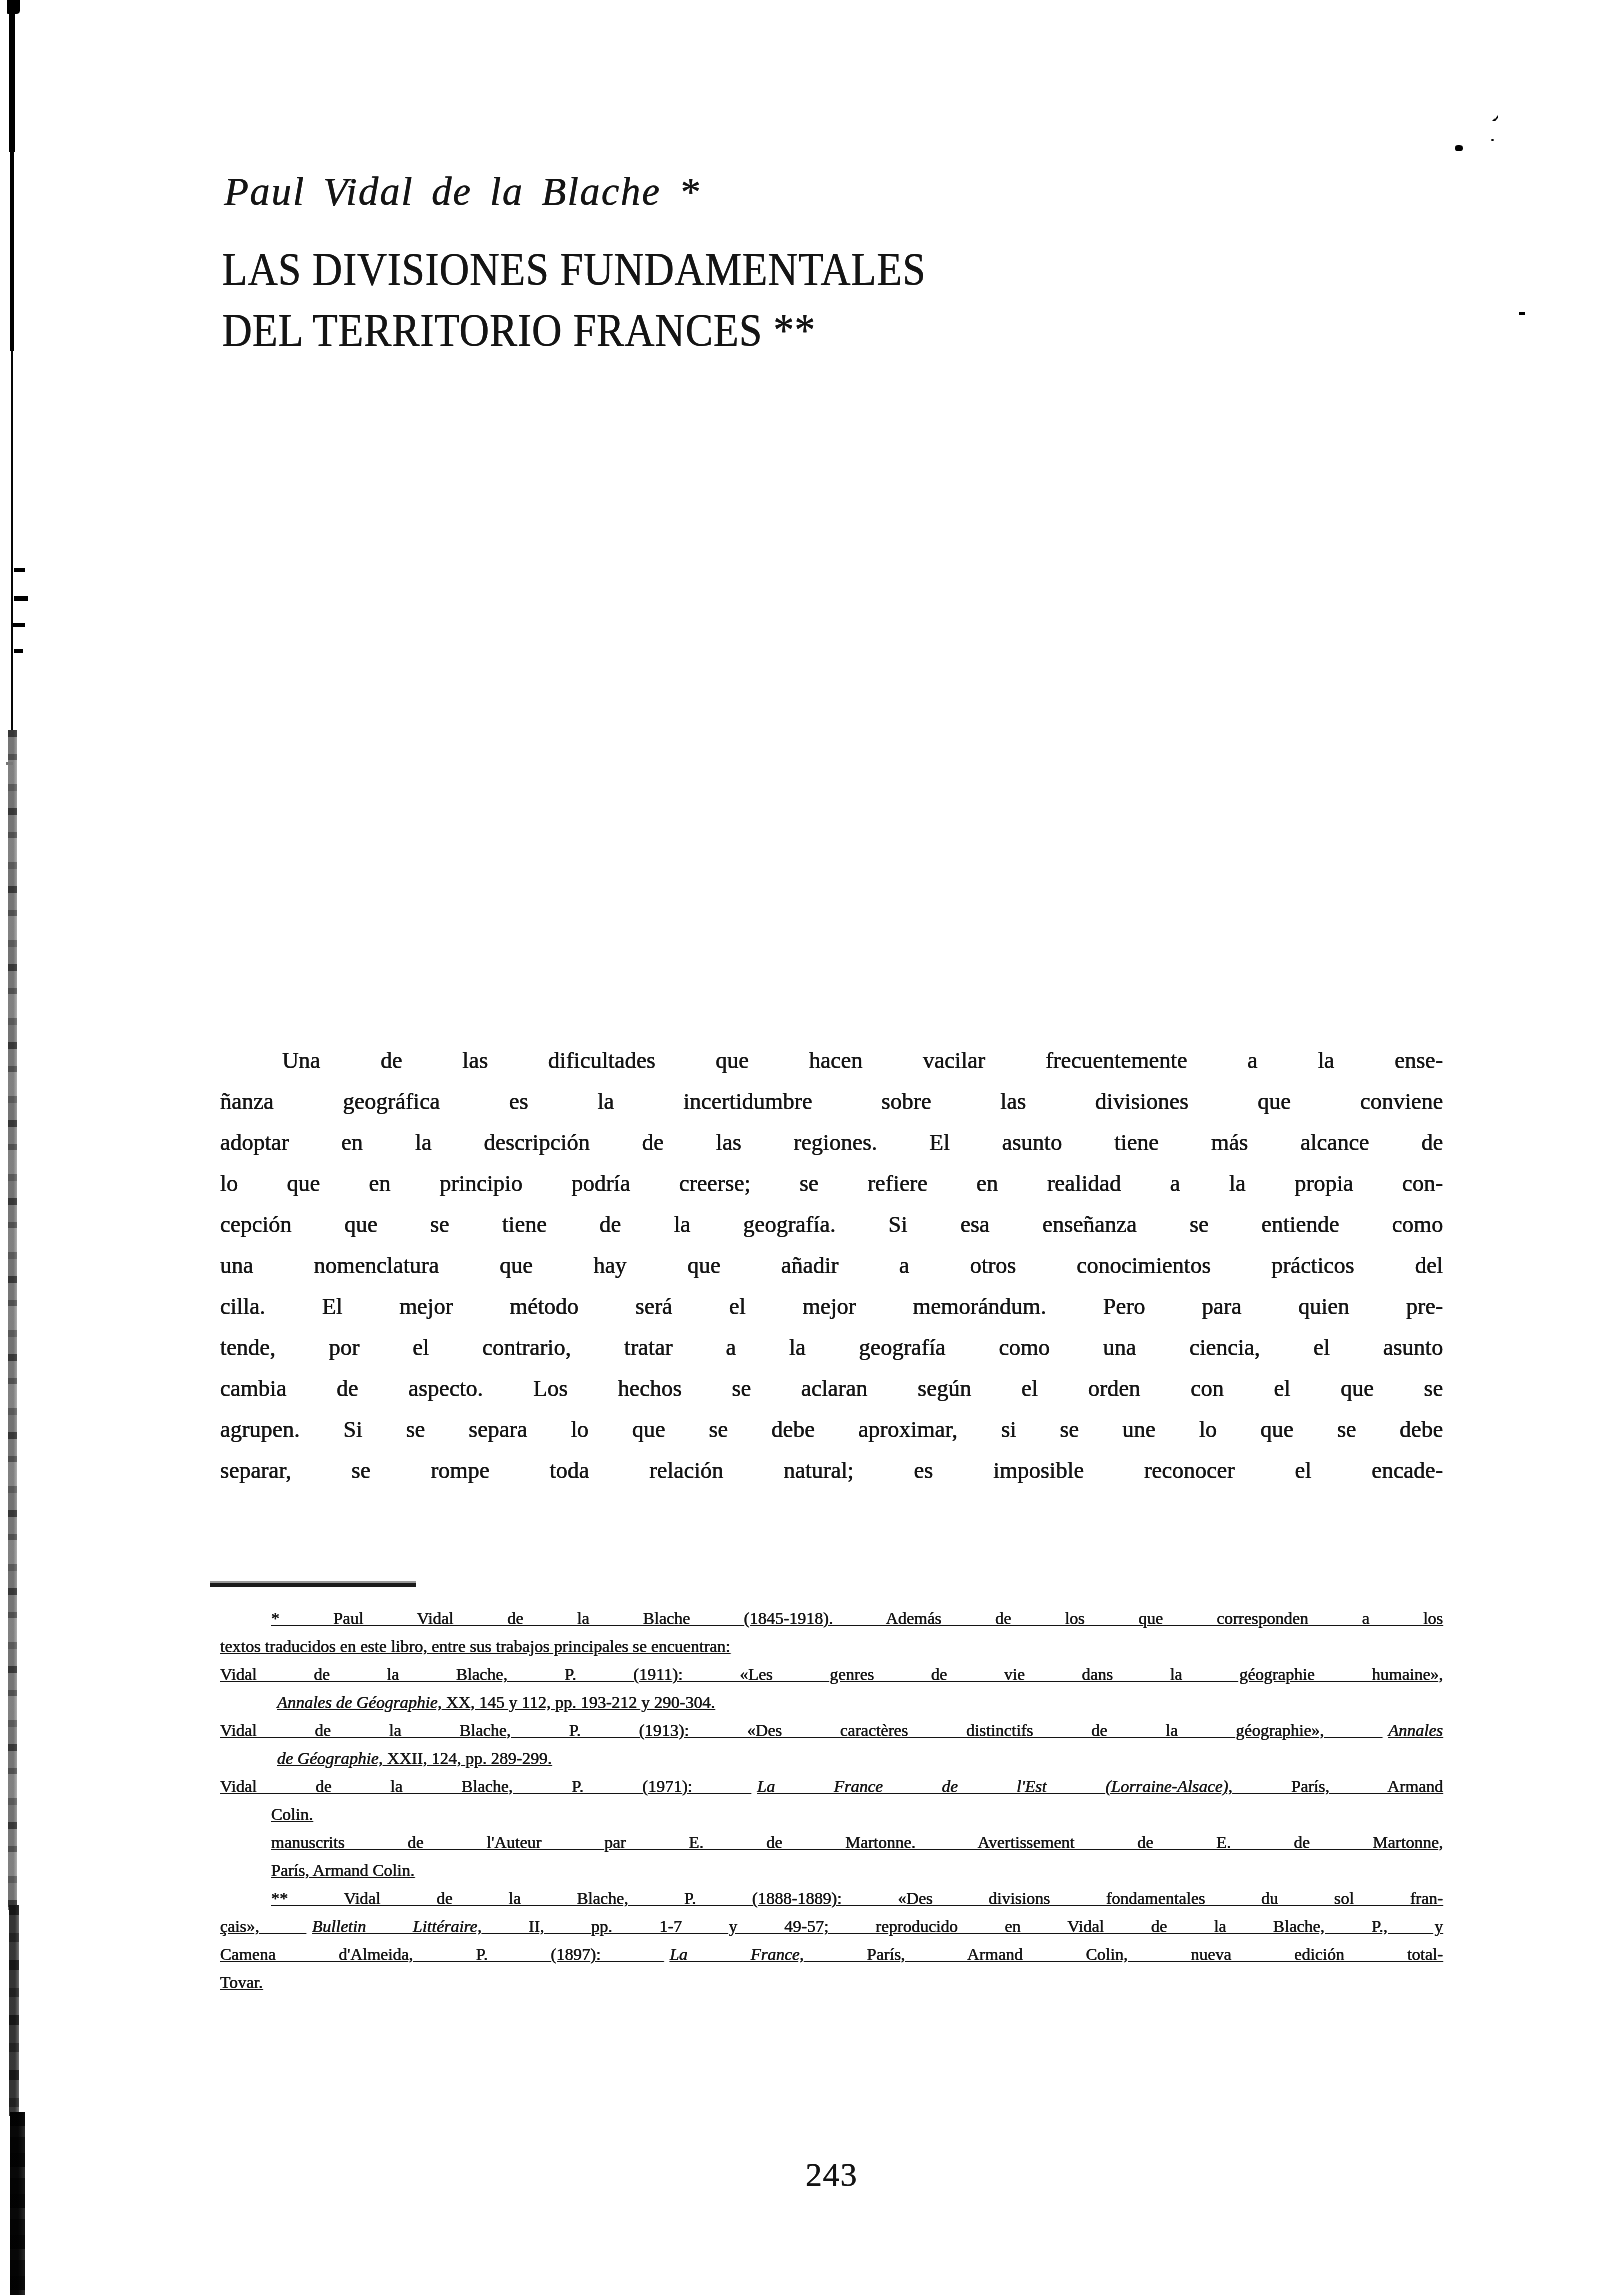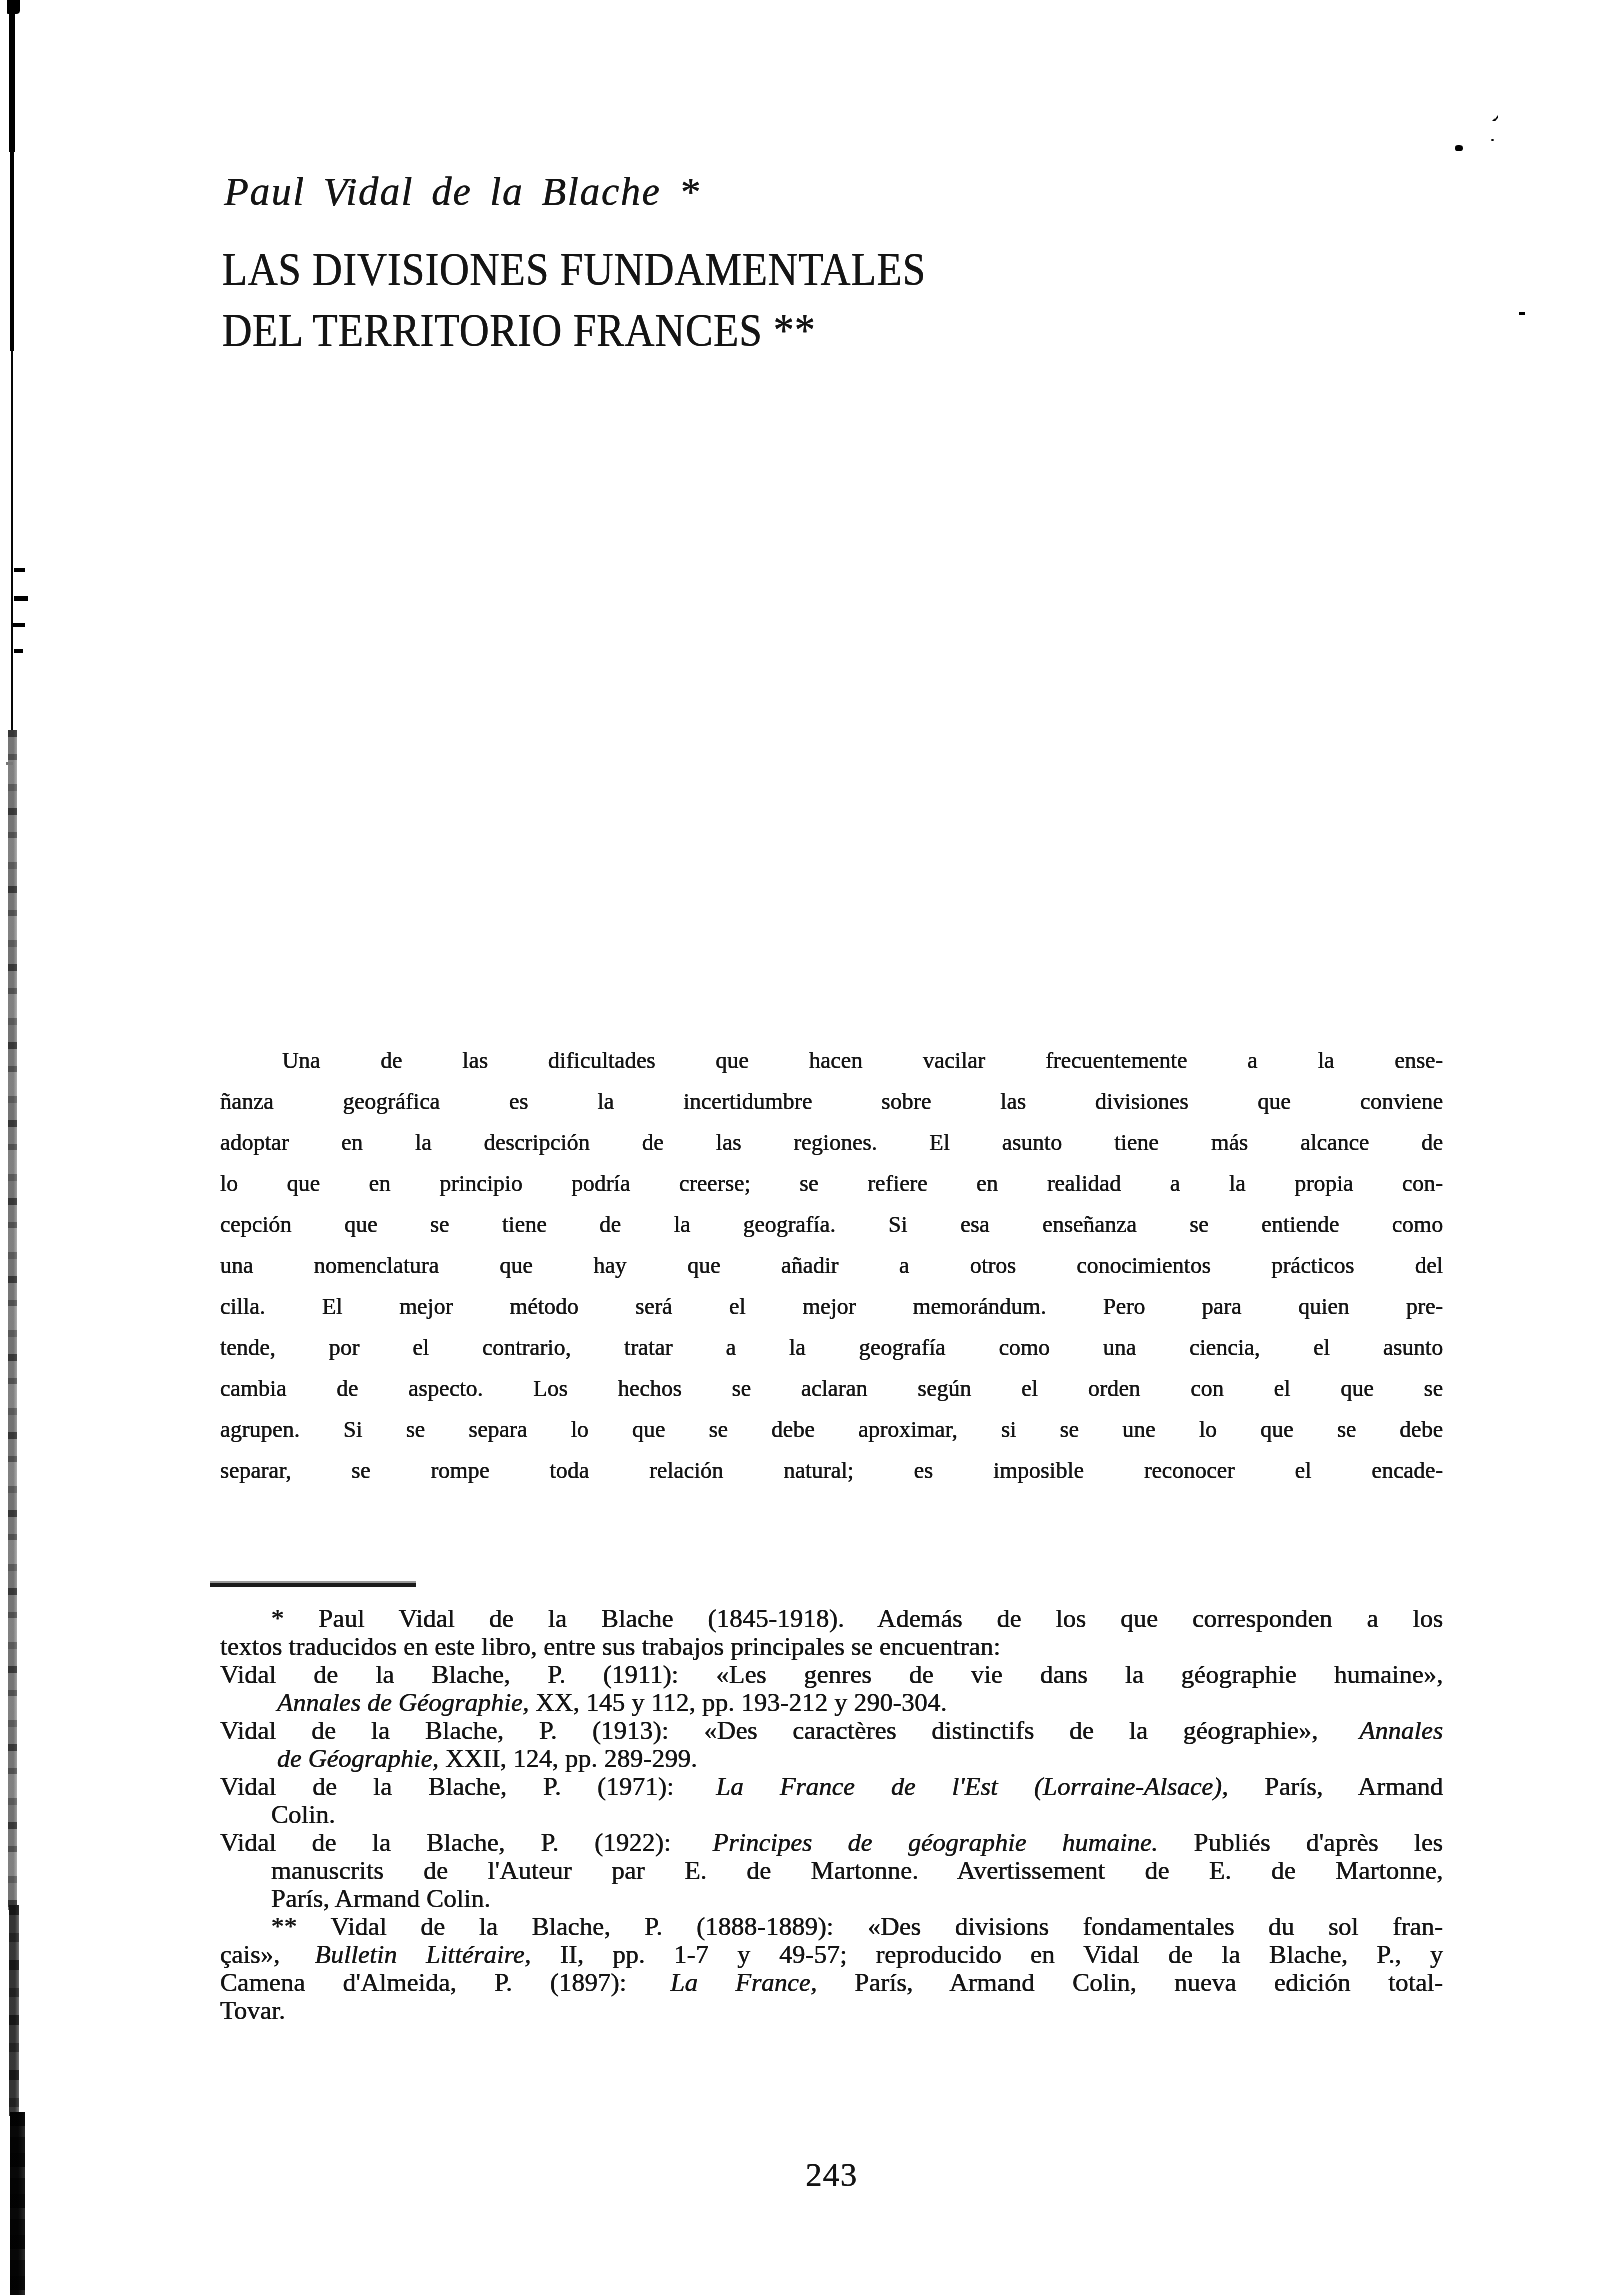--- a/index.html
+++ b/index.html
@@ -111,22 +111,23 @@
     position: absolute;
     left: 210px; top: 1581px;
     width: 206px; height: 6px;
     background: linear-gradient(180deg, #9a9a9a 0 35%, #1c1c1c 35% 100%);
   }
 
   .footnotes-block {
     position: absolute;
     left: 220px; top: 1605px;
     width: 1223px;
-    font-size: 26px;
+    font-size: 17px;
     line-height: 28px;
+    text-decoration: underline;
   }
   .fn-line { text-align: center; text-align-last: left; }
   .fn-line.justify { text-align: justify; text-align-last: justify; }
   .fn-line.first { text-indent: 51px; }
   .fn-line.hang  { padding-left: 51px; }
   .it { font-style: italic; margin-left: 6px; }
 
   .page-number {
     position: absolute;
     left: 220px; top: 2157px;
@@ -200,23 +201,20 @@
     </div>
     <div class="fn-line hang">
       <span class="it">de Géographie,</span><span> XXII, 124, pp. 289-299.</span>
     </div>
     <div class="fn-line justify">
       <span>Vidal de la Blache, P. (1971): </span><span class="it">La France de l'Est (Lorraine-Alsace),</span><span> París, Armand</span>
     </div>
     <div class="fn-line hang">
       <span>Colin.</span>
     </div>
-    <div class="fn-line justify">
-      <span>Vidal de la Blache, P. (1922): </span><span class="it">Principes de géographie humaine.</span><span> Publiés d'après les</span>
-    </div>
     <div class="fn-line hang justify">
       <span>manuscrits de l'Auteur par E. de Martonne. Avertissement de E. de Martonne,</span>
     </div>
     <div class="fn-line hang">
       <span>París, Armand Colin.</span>
     </div>
     <div class="fn-line first justify">
       <span>** Vidal de la Blache, P. (1888-1889): «Des divisions fondamentales du sol fran-</span>
     </div>
     <div class="fn-line justify">

